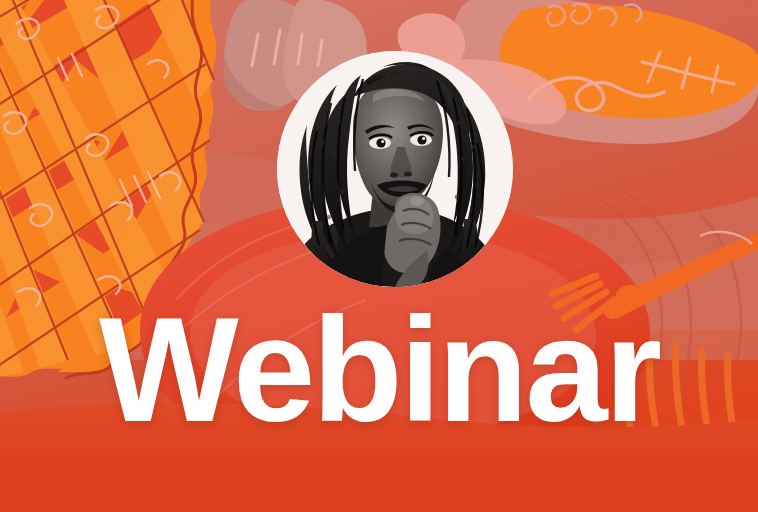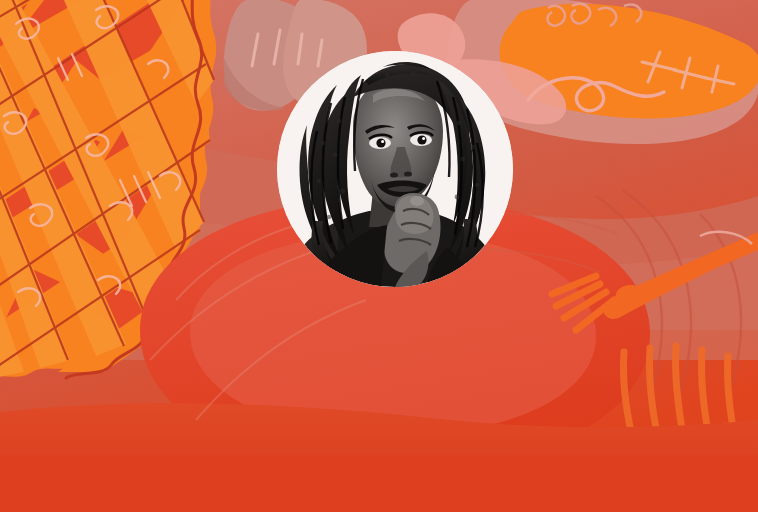--- a/index.html
+++ b/index.html
@@ -394,14 +394,15 @@
           <circle cx="110" cy="24" r="2.2"></circle>
             <circle cx="136" cy="22" r="2.2"></circle>
         </g>
 
         <path d="M66,198 C80,184 96,176 110,174 L104,236 L40,236 C44,220 52,208 66,198 Z" fill="#141211"></path>
         <path d="M170,196 C182,206 192,220 196,236 L150,236 C152,220 160,206 170,196 Z" fill="#141211"></path>
       </g>
     </svg>
   </div>
 
+  <div class="headline">Webinar</div>
 
 </div>
 
 </body></html>

